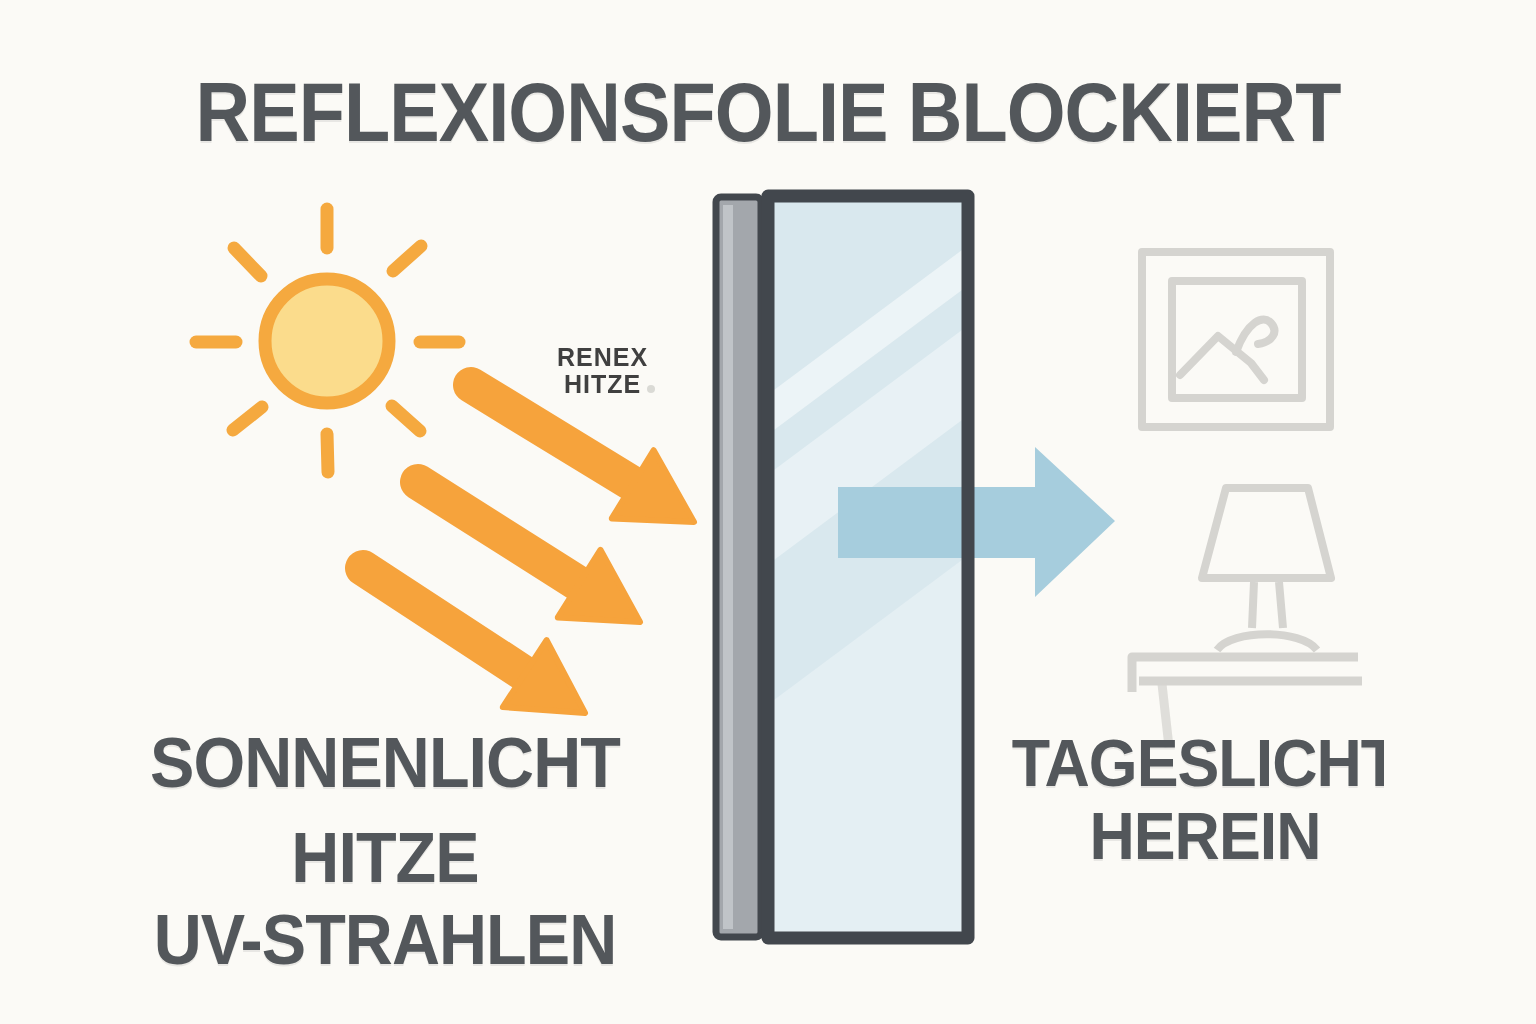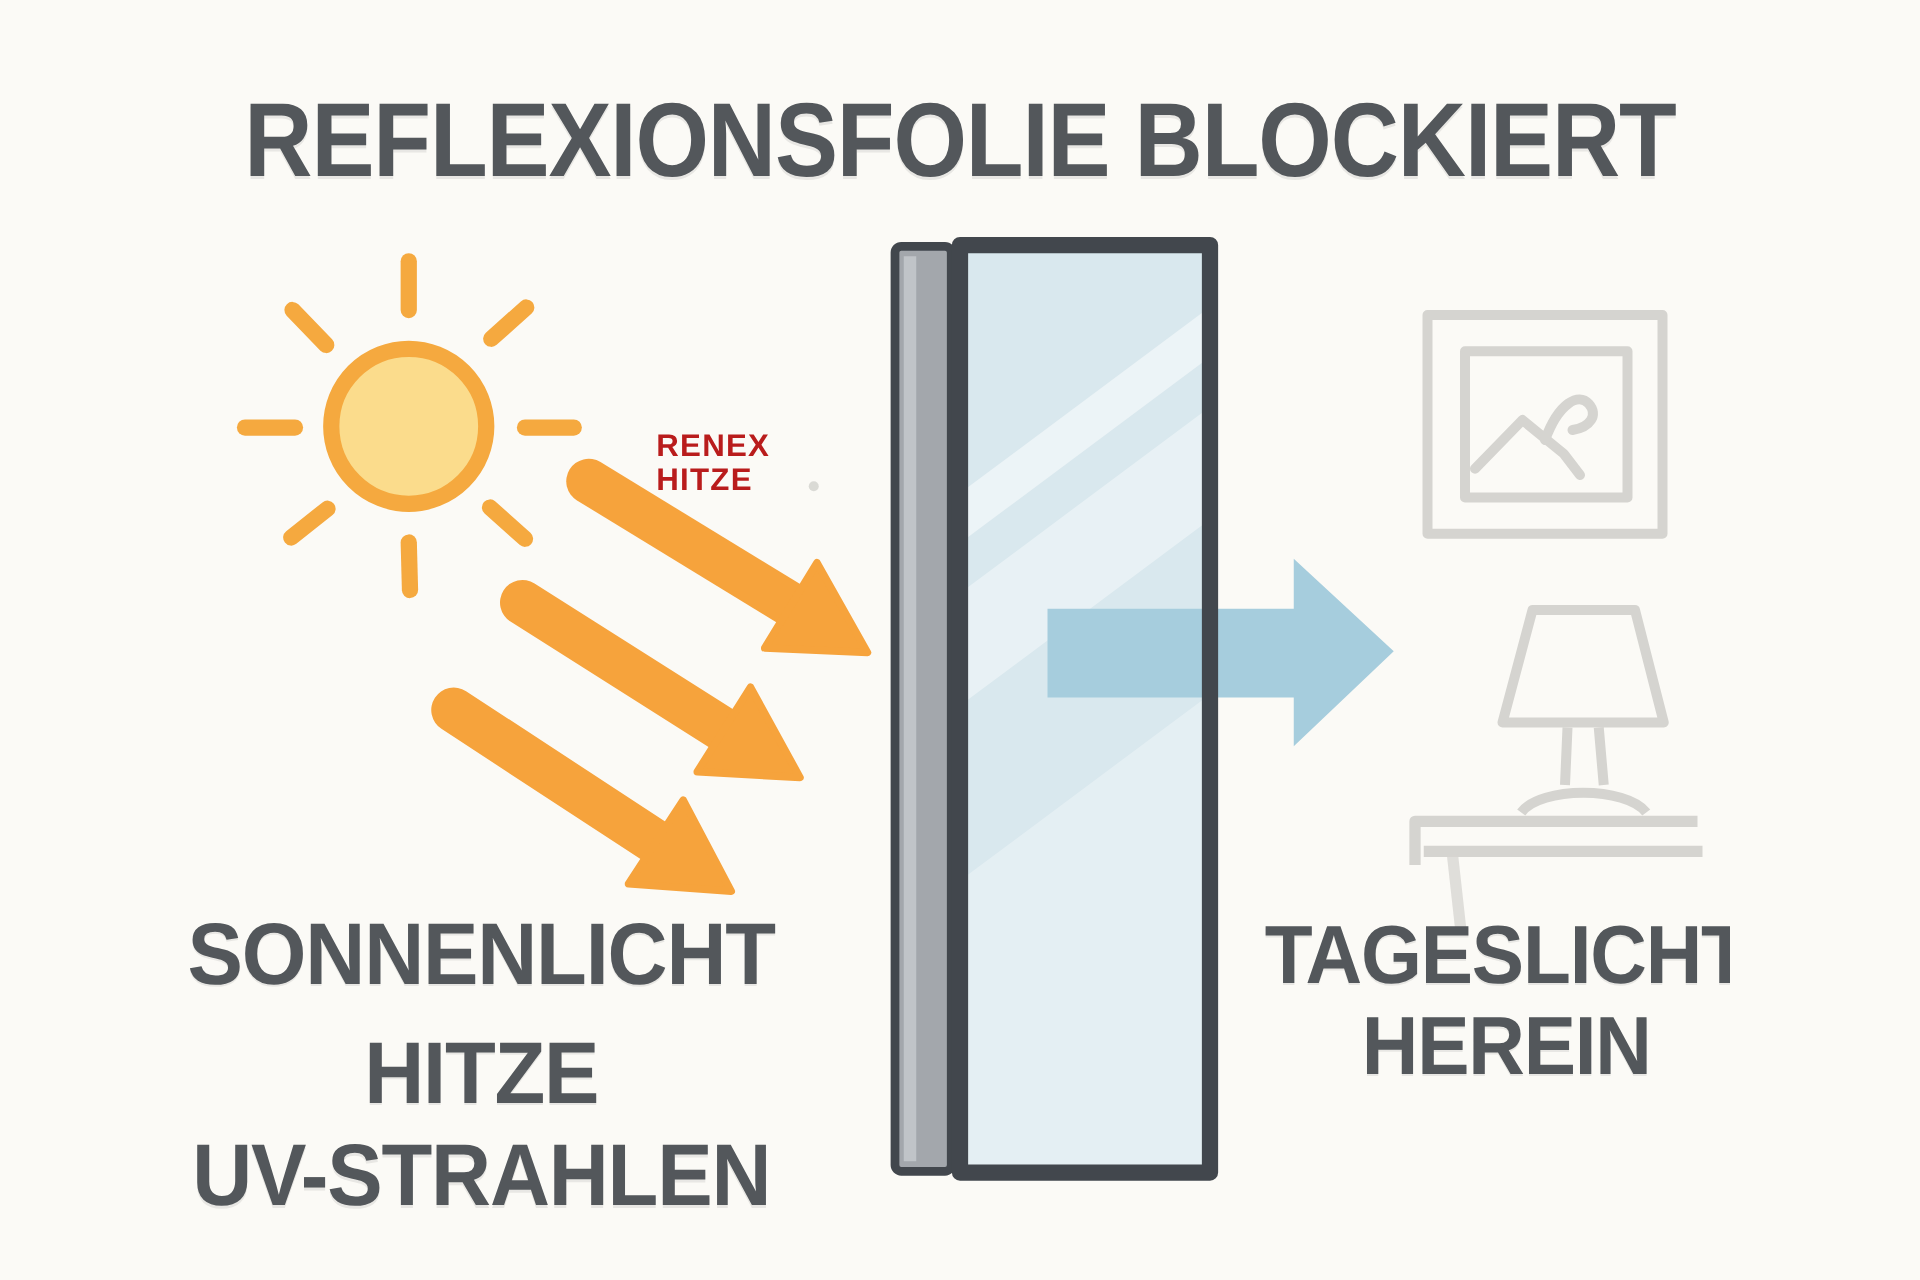--- a/index.html
+++ b/index.html
@@ -13,21 +13,21 @@
     position:absolute; text-align:center; font-weight:bold;
     color:#53575B; line-height:1; white-space:nowrap;
     transform-origin:50% 50%;
     text-shadow:0 2px 0 rgba(70,70,70,0.10);
   }
   .title   { left:0; top:70px;  width:1536px; font-size:84px; letter-spacing:-1px; transform:scaleX(.90); }
   .big-l   { left:35px;  width:700px; font-size:70px; letter-spacing:-1px; transform:scaleX(.95); }
   .big-r   { left:855px; width:700px; font-size:66px; letter-spacing:-1px; transform:scaleX(.95); }
   .brand {
     position:absolute; left:525px; top:344px; width:155px;
-    text-align:left; font-weight:bold; color:#b91c1c;
+    text-align:center; font-weight:bold; color:#404040;
     font-size:25px; line-height:27px; letter-spacing:1px;
   }
 </style>
 </head>
 <body>
 
 <div class="stage">
 
   <svg width="1536" height="1024" viewBox="0 0 1536 1024">
 

